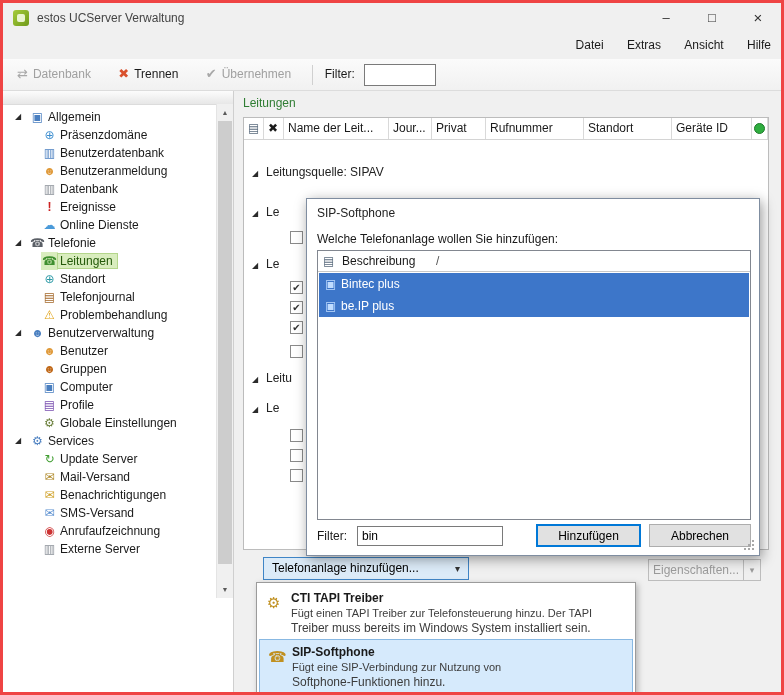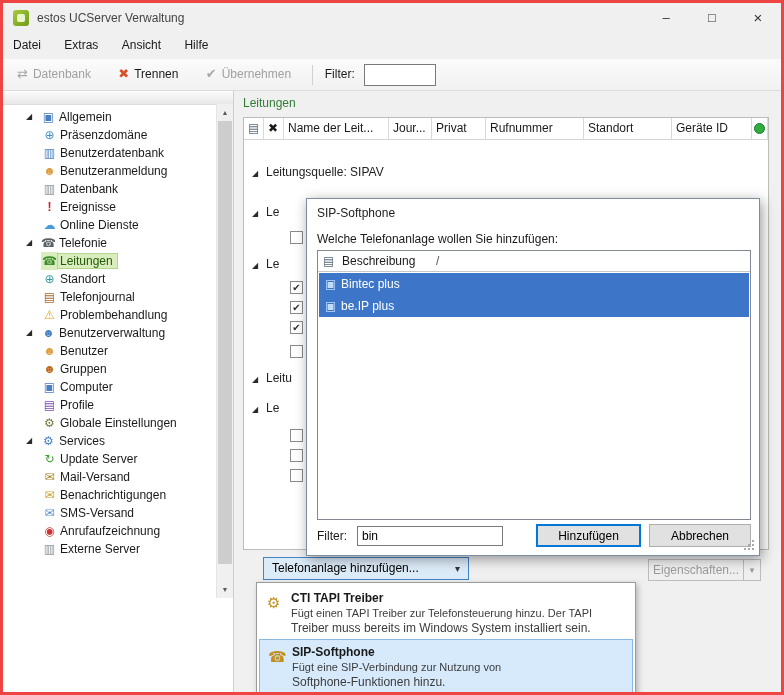--- a/index.html
+++ b/index.html
@@ -7,38 +7,38 @@
 
   
   .titlebar{position:absolute;left:0;top:0;width:100%;height:30px;background:#f0f0f0;}
   .app-logo{position:absolute;left:10px;top:7px;width:16px;height:16px;border-radius:3px;background:linear-gradient(135deg,#a6cc3a,#6f9a1a);}
   .app-logo:after{content:"";position:absolute;left:4px;top:4px;width:8px;height:8px;background:#eaf5d0;border-radius:2px;}
   .win-title{position:absolute;left:34px;top:8px;color:#444;font-size:12px;}
   .win-ctl{position:absolute;top:0;width:46px;height:30px;text-align:center;line-height:30px;color:#333;font-size:13px;}
   .ctl-min{right:92px;} .ctl-max{right:46px;} .ctl-close{right:0;font-size:15px;}
 
   
-  .menubar{position:absolute;left:0;top:30px;width:100%;height:26px;background:#f0f0f0;}
+  .menubar{position:absolute;left:0;top:30px;width:100%;height:26px;background:#f0f0f0;text-align:right;}
   .mb-item{display:inline-block;padding:5px 10px 0 10px;height:21px;}
 
   
   .toolbar{position:absolute;left:0;top:56px;width:100%;height:32px;background:linear-gradient(#fbfbfb,#f1f1f1);border-bottom:1px solid #dcdcdc;box-sizing:border-box;}
   .tb-btn{display:inline-block;height:24px;line-height:24px;margin:3px 2px 0 6px;padding:0 8px;}
   .tb-btn .tbi{display:inline-block;margin-right:5px;font-size:13px;}
   .tb-btn.disabled{color:#a0a0a0;}
   .tbi.gray{color:#a8a8a8;} .tbi.red{color:#d9502c;}
   .tb-sep{display:inline-block;width:1px;height:20px;background:#d0d0d0;vertical-align:middle;margin:0 8px;}
   .tb-filter-label{display:inline-block;margin-right:6px;}
   .tb-filter{width:64px;height:20px;border:1px solid #7a7a7a;font-size:12px;padding:0 3px;vertical-align:middle;font-family:inherit;}
 
   
   .tree-panel{position:absolute;left:0;top:88px;width:231px;bottom:0;background:#fff;border-right:1px solid #cfcfcf;box-sizing:border-box;}
   .tree-head{height:13px;background:linear-gradient(#fcfcfc,#e7e7e7);border-bottom:1px solid #dcdcdc;}
   .tree-items{padding-top:3px;width:213px;overflow:hidden;}
-  .ti{height:18px;line-height:18px;white-space:nowrap;padding-left:23px;}
+  .ti{height:18px;line-height:18px;white-space:nowrap;padding-left:12px;}
   .ti.l1{padding-left:38px;}
   .exp{display:inline-block;width:14px;font-size:8px;color:#2b2b2b;vertical-align:top;}
   .tic{display:inline-block;width:17px;text-align:center;font-size:12px;vertical-align:top;}
   .tl{padding:0 4px 0 2px;}
   .ti.sel .tic,.ti.sel .tl{background:#d9edbe;}
   .ti.sel .tl{color:#245a0a;outline:1px solid #b4d68b;}
   .c0,.c3,.c14,.c17,.c20{color:#4a7fc0;} .c1{color:#c9a227;} .c2{color:#3f8fd0;}
   .c4,.c15{color:#e09a3a;} .c5,.c26{color:#8a9098;} .c6{color:#cc2222;font-weight:bold;}
   .c7{color:#4a9ad9;} .c8{color:#5a5f66;} .c9{color:#3f8f2f;} .c10{color:#2e9aa6;}
   .c11{color:#a5692a;} .c12,.c25{color:#cc3333;} .c13{color:#e0a010;} .c16{color:#c06818;}

